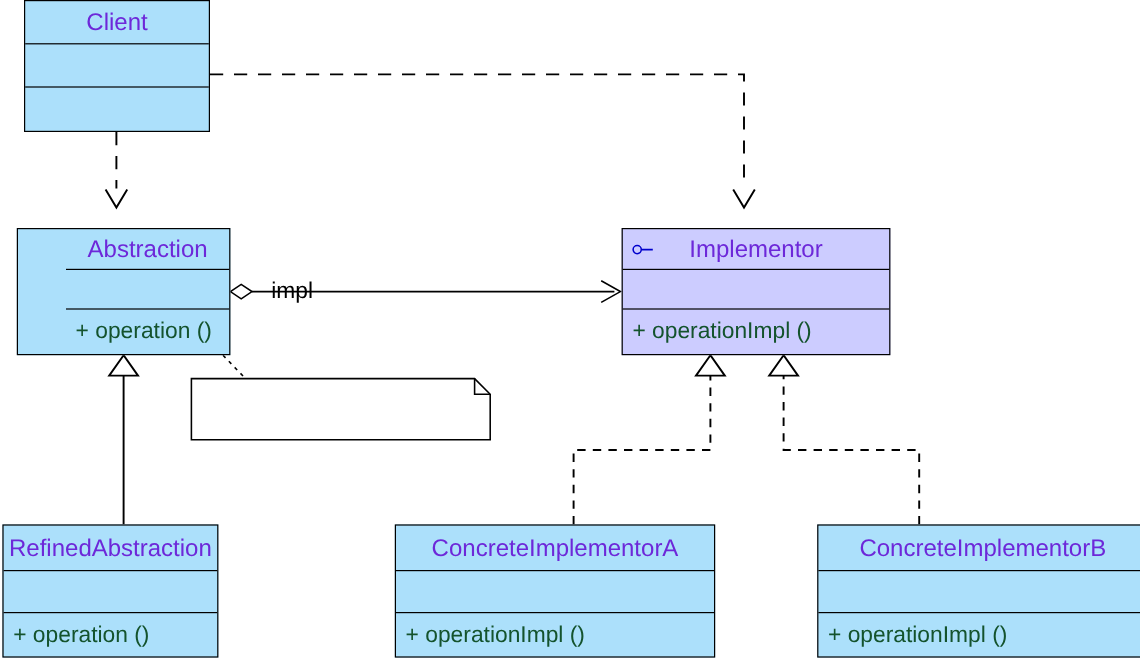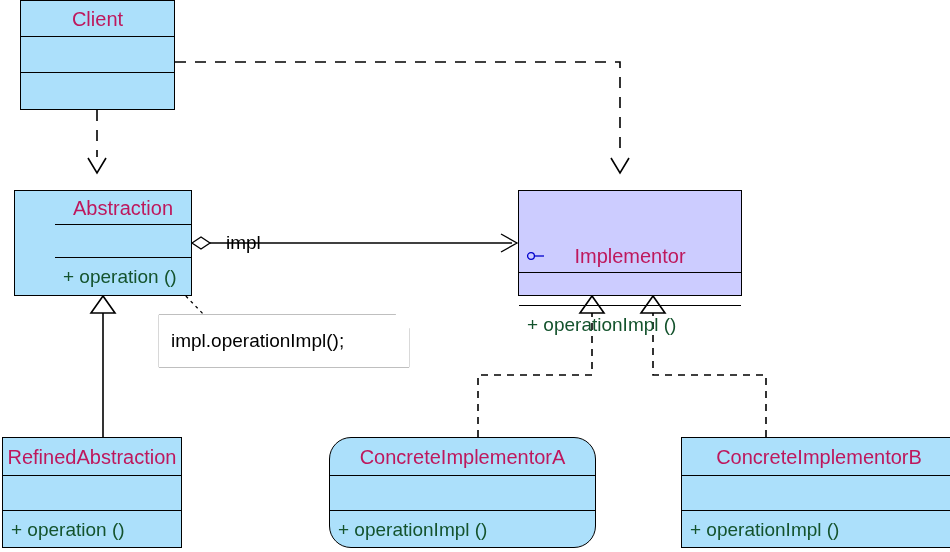--- a/index.html
+++ b/index.html
@@ -37,21 +37,21 @@
     background: #CCCCFF;
   }
   .compartment {
     box-sizing: border-box;
     position: relative;
   }
   .compartment.title-comp {
     border-bottom: 1px solid #000000;
     text-align: center;
     font-size: 20px;
-    color: #be185d;
+    color: #6d28d9;
     line-height: 1;
     display: flex;
     align-items: center;
     justify-content: center;
   }
   .compartment.attr-comp {
     border-bottom: 1px solid #000000;
   }
   .compartment.ops-comp {
     font-size: 19px;
@@ -158,21 +158,21 @@
     </div>
     <div class="compartment attr-comp" style="height:33px;">
       <span></span>
     </div>
     <div class="compartment ops-comp" style="height:37px;">
       <span>+ operation ()</span>
     </div>
   </div>
 
   <div class="uml-class interface-class" style="left:518px; top:190px; width:224px; height:106px;">
-    <div class="compartment title-comp" style="height:34px;margin-top:48px;">
+    <div class="compartment title-comp" style="height:34px;">
       <svg class="iface-icon" viewBox="0 0 20 12">
         <circle cx="5" cy="6" r="3.4" fill="none" stroke="#0000CC" stroke-width="1.3"></circle>
         <line x1="8.6" y1="6" x2="18" y2="6" stroke="#0000CC" stroke-width="1.3"></line>
       </svg>
       <span>Implementor</span>
     </div>
     <div class="compartment attr-comp" style="height:33px;">
       <span></span>
     </div>
     <div class="compartment ops-comp" style="height:37px;">
@@ -185,21 +185,21 @@
       <span>RefinedAbstraction</span>
     </div>
     <div class="compartment attr-comp" style="height:35px;">
       <span></span>
     </div>
     <div class="compartment ops-comp" style="height:37px;">
       <span>+ operation ()</span>
     </div>
   </div>
 
-  <div class="uml-class" style="left:329px; top:437px; width:267px; height:111px;border-radius:22px;">
+  <div class="uml-class" style="left:329px; top:437px; width:267px; height:111px;">
     <div class="compartment title-comp" style="height:38px;">
       <span>ConcreteImplementorA</span>
     </div>
     <div class="compartment attr-comp" style="height:35px;">
       <span></span>
     </div>
     <div class="compartment ops-comp" style="height:37px;">
       <span>+ operationImpl ()</span>
     </div>
   </div>
@@ -209,21 +209,18 @@
       <span>ConcreteImplementorB</span>
     </div>
     <div class="compartment attr-comp" style="height:35px;">
       <span></span>
     </div>
     <div class="compartment ops-comp" style="height:37px;">
       <span>+ operationImpl ()</span>
     </div>
   </div>
 
-  <div class="note-box" style="left:159px; top:315px; width:250px; height:52px;">
-    <span class="note-text">impl.operationImpl();</span>
-  </div>
 
   <div class="edge-label" style="left:226px; top:232px;">
     <span>impl</span>
   </div>
 
 </div>
 
 </body></html>

